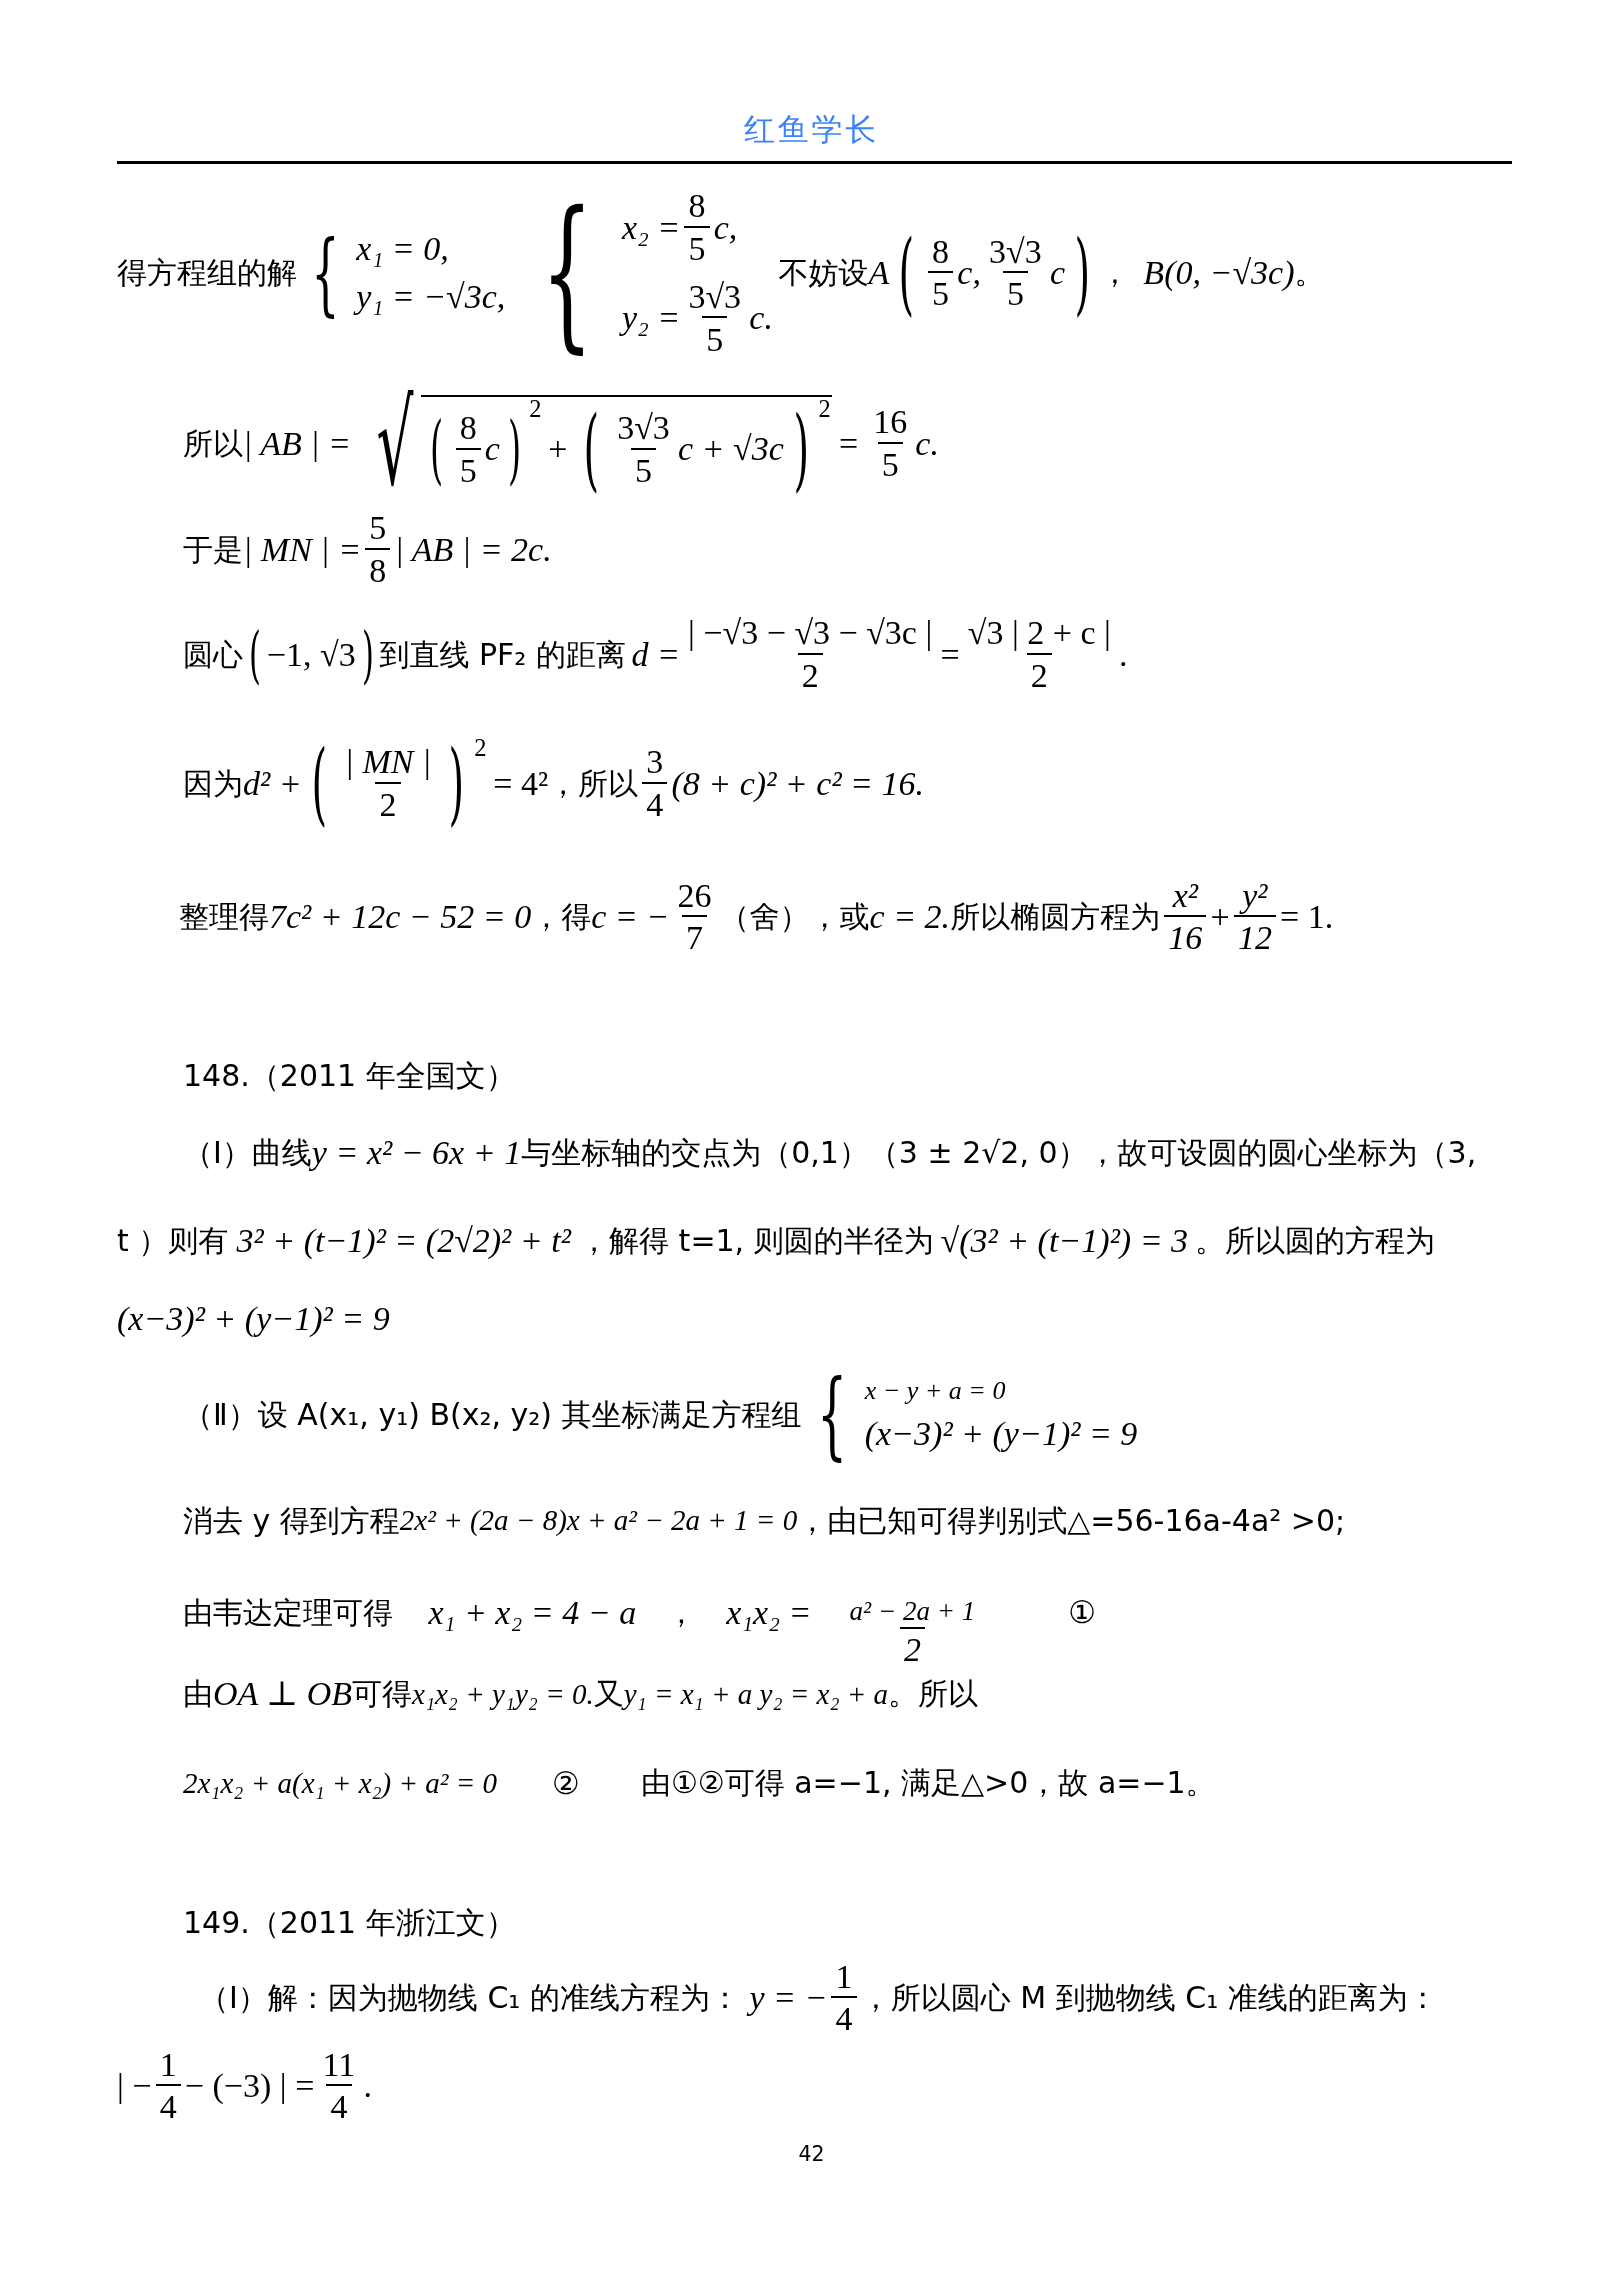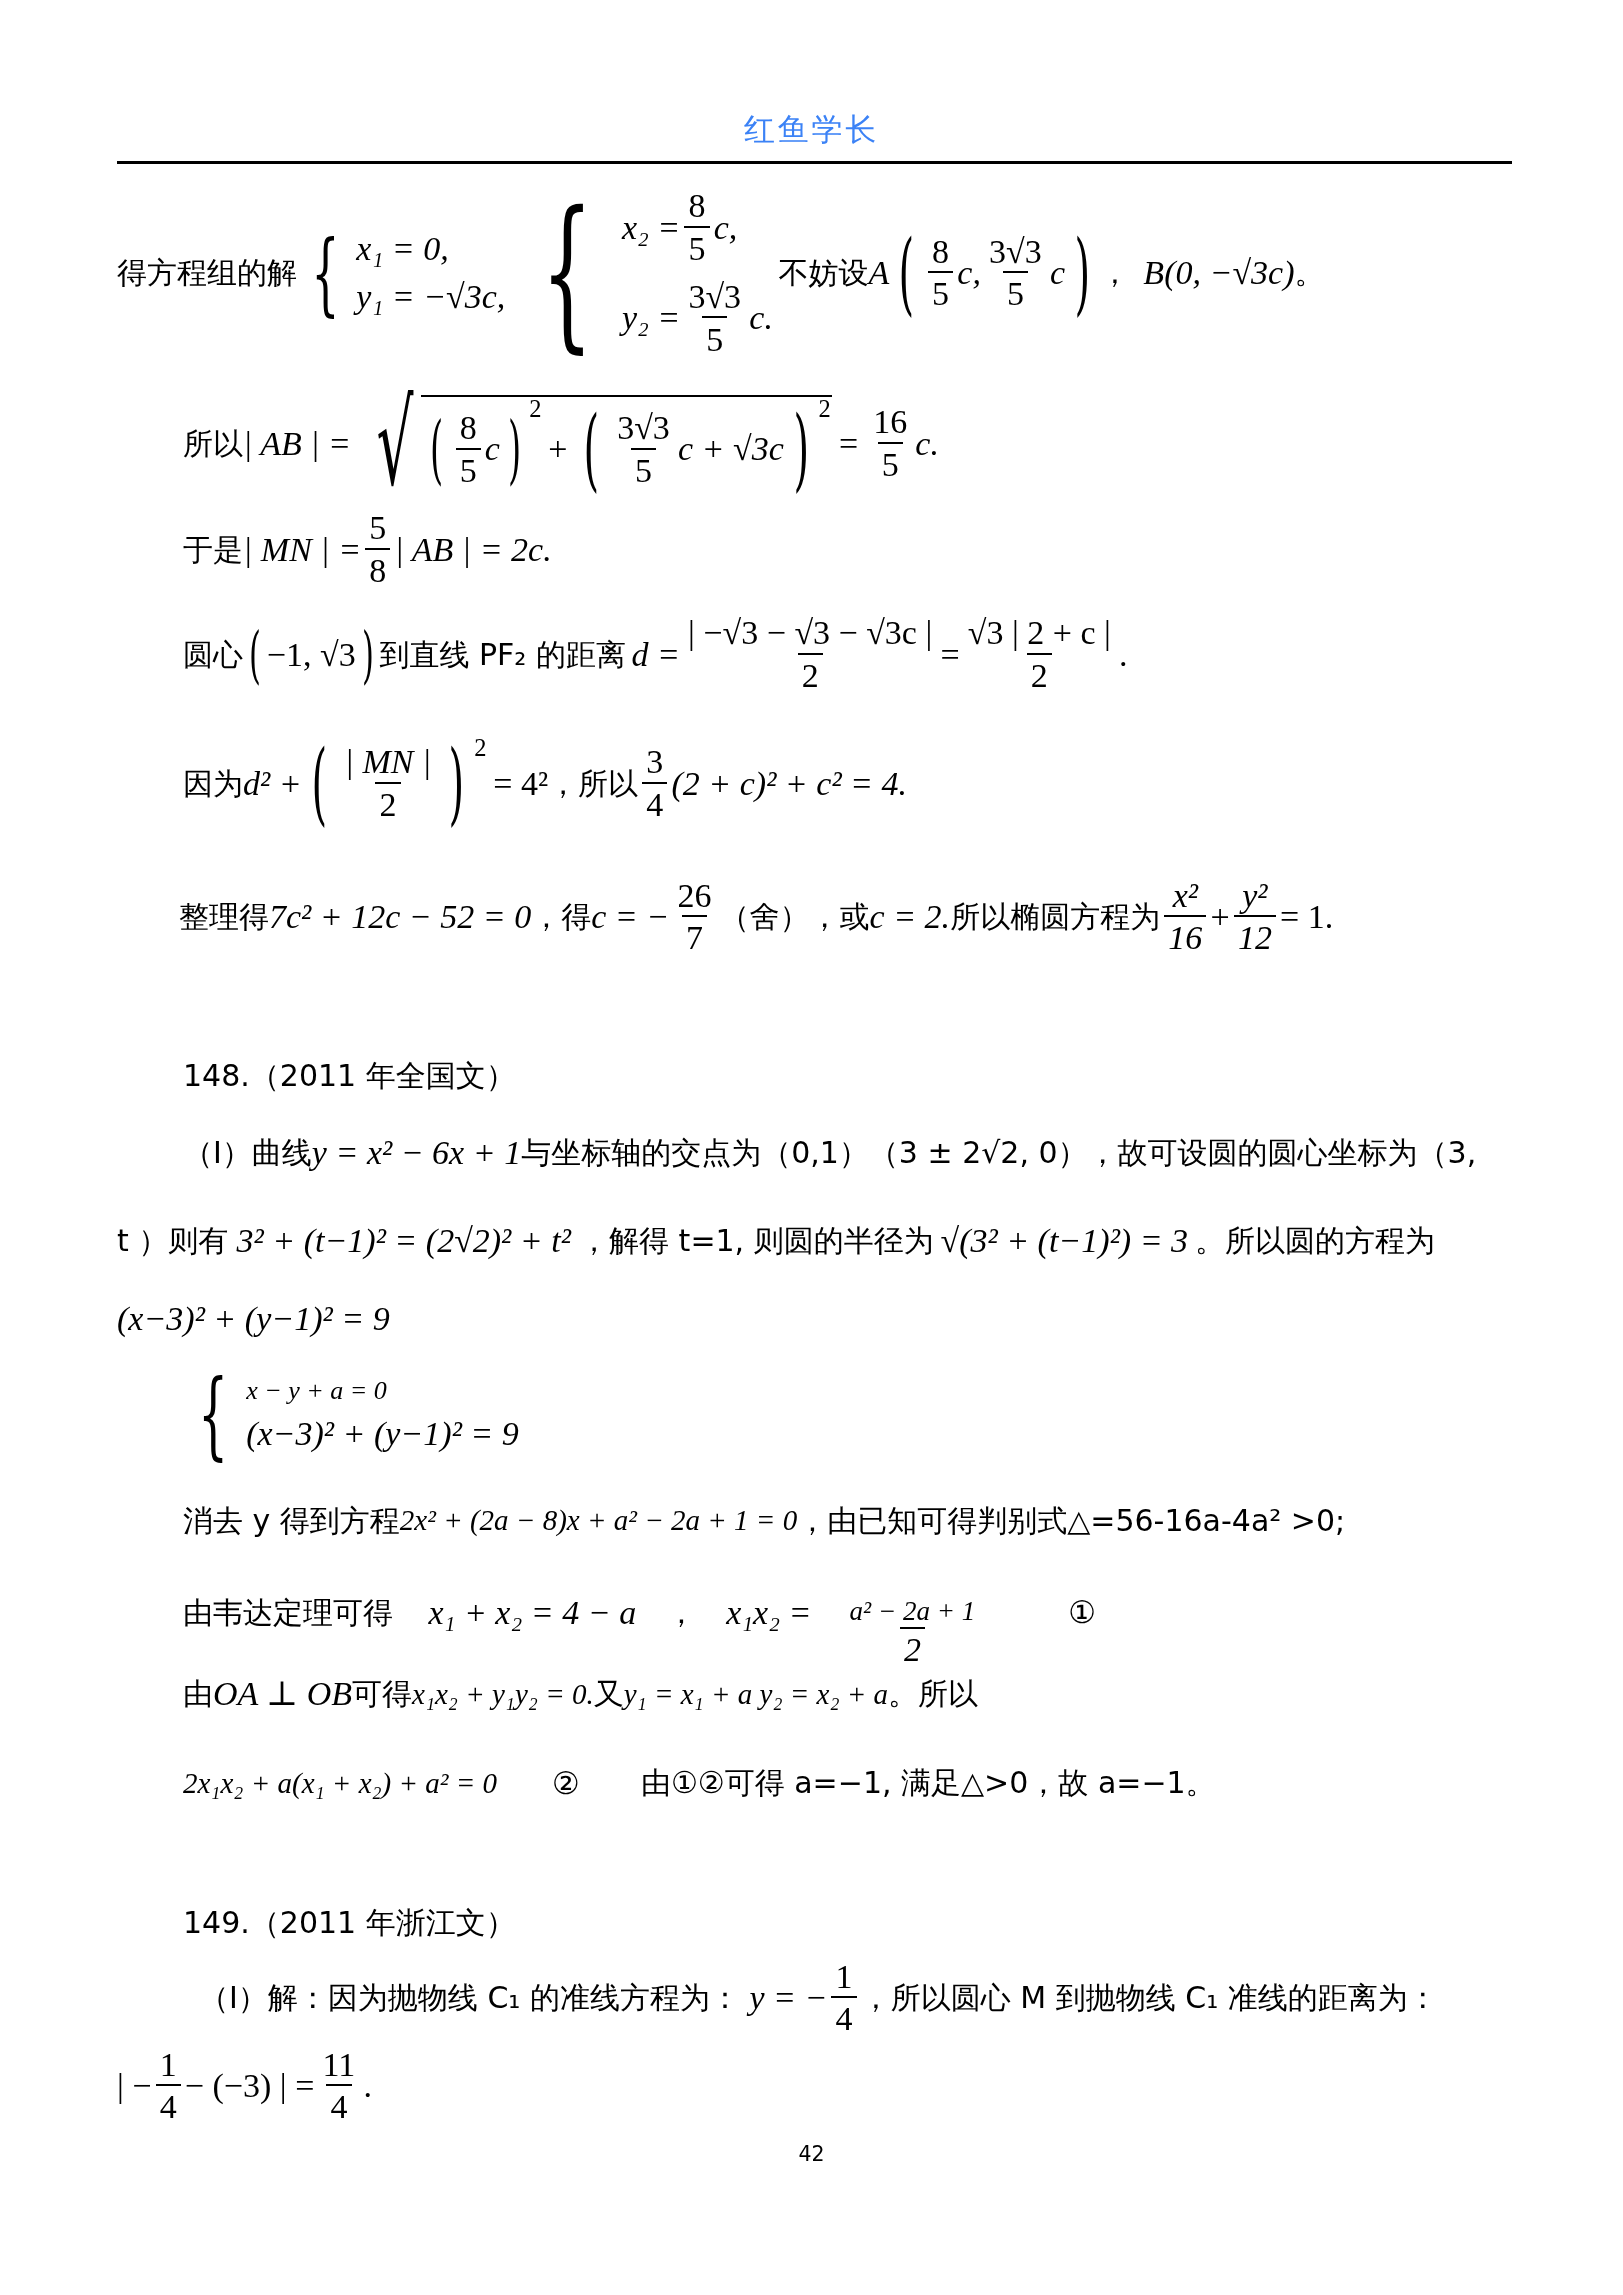--- a/index.html
+++ b/index.html
@@ -162,21 +162,21 @@
         <span class="den">2</span>
       </span>
     <span class="paren m" style="font-size:89px; transform:scaleX(0.45);">)</span>
       <span class="m sm" style="align-self:flex-start; margin-top:6.8px;">2</span>
     <span class="m" style="margin-left:6.8px;">= 4²</span>
     <span class="cjk">，所以</span>
     <span class="frac m">
         <span class="num">3</span>
         <span class="den">4</span>
       </span>
-    <span class="mi">(2 + c)² + c² = 4.</span>
+    <span class="mi">(8 + c)² + c² = 16.</span>
   </div>
 
   <div class="line" style="top:866px; left:179px; height:102px;">
     <span class="cjk">整理得</span>
     <span class="mi">7c² + 12c − 52 = 0</span>
     <span class="cjk">，得</span>
     <span class="mi">c = −</span>
     <span class="frac m">
         <span class="num">26</span>
         <span class="den">7</span>
@@ -212,20 +212,21 @@
     <span class="cjk">，解得 t=1, 则圆的半径为</span>
     <span class="mi" style="margin:0 6.8px;">√(3² + (t−1)²) = 3</span>
     <span class="cjk">。所以圆的方程为</span>
   </div>
 
   <div class="line" style="top:1295px; left:117px; height:48px;">
     <span class="mi">(x−3)² + (y−1)² = 9</span>
   </div>
 
   <div class="line" style="top:1370px; left:183px; height:89px;">
+    <span class="cjk">（Ⅱ）设 A(x₁, y₁)  B(x₂, y₂) 其坐标满足方程组</span>
     <span class="brace-block">
       <span class="brace" style="font-size:95px;">{</span>
       <span class="stack">
         <div>
             <span class="mi" style="font-size:26px;">x − y + a = 0</span>
           </div>
         <div>
             <span class="mi">(x−3)² + (y−1)² = 9</span>
           </div>
       </span>

